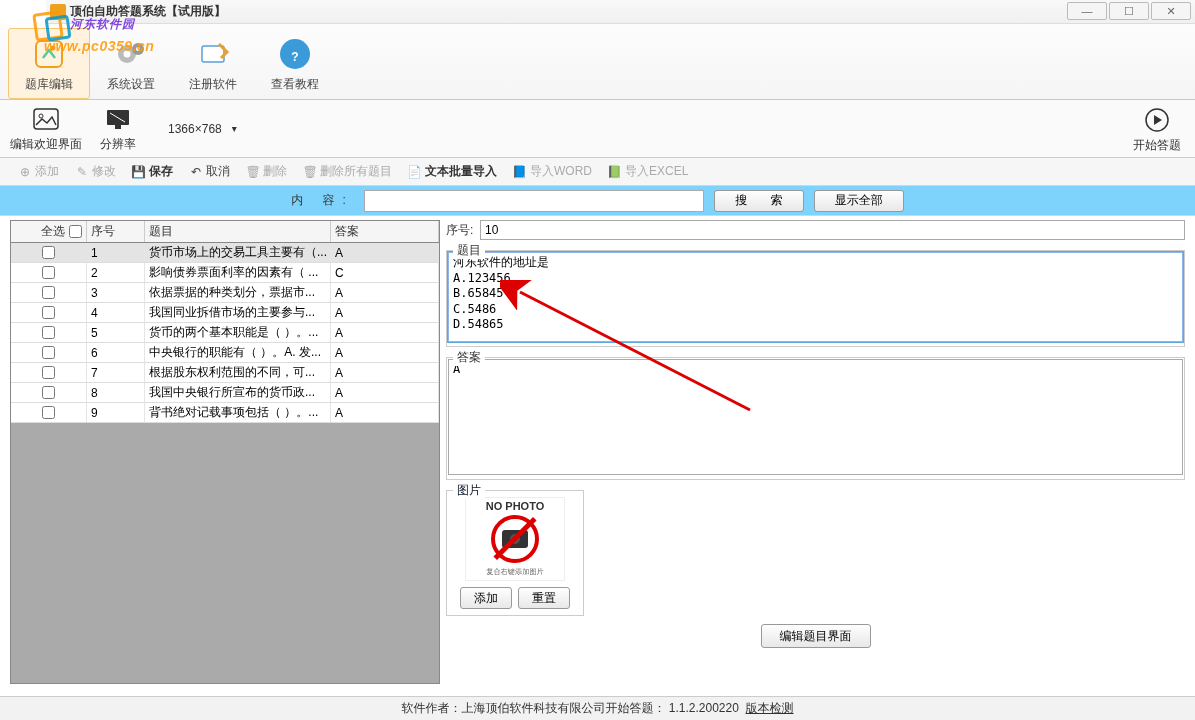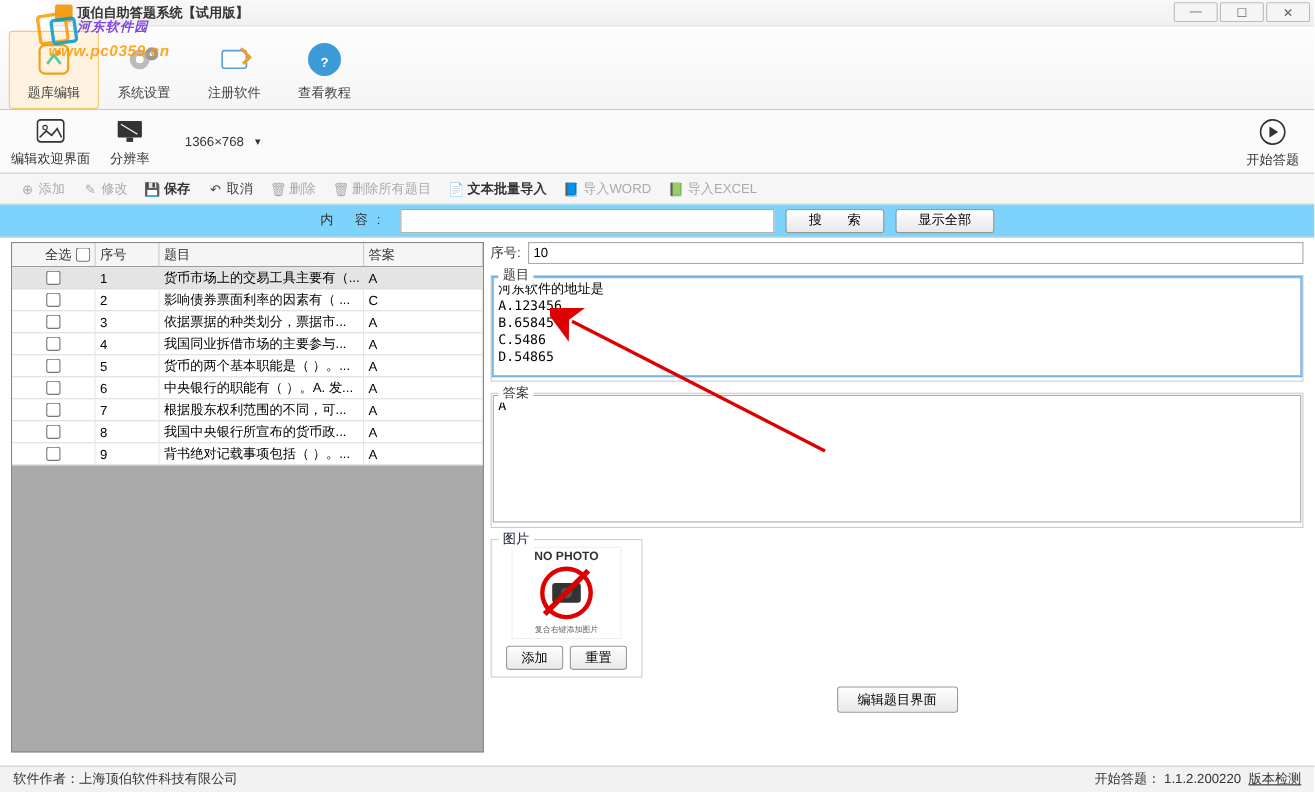--- a/index.html
+++ b/index.html
@@ -96,21 +96,21 @@
 .img-btns { display: flex; gap: 6px; justify-content: center; }
 .small-btn { width: 52px; height: 22px; border: 1px solid #999; background: linear-gradient(#fefefe, #e8e8e8); border-radius: 3px; cursor: pointer; }
 
 .edit-btn-row { display: flex; justify-content: center; margin-top: 6px; }
 .edit-btn { width: 110px; height: 24px; border: 1px solid #999; background: linear-gradient(#fefefe, #e8e8e8); border-radius: 3px; cursor: pointer; }
 
 
 .arrow-svg { position: absolute; left: 500px; top: 280px; pointer-events: none; z-index: 50; }
 
 
-.statusbar { position: absolute; bottom: 0; left: 0; right: 0; height: 24px; background: #f2f2f2; border-top: 1px solid #ccc; display: flex; align-items: center; padding: 0 12px; justify-content: space-between; color: #333; }
+.statusbar { position: absolute; bottom: 0; left: 0; right: 0; height: 24px; background: #f2f2f2; border-top: 1px solid #ccc; display: flex; align-items: center; padding: 0 12px; justify-content: center; color: #333; }
 .statusbar a { color: #333; text-decoration: underline; cursor: pointer; margin-top: 15px; }
 </style>
 </head>
 <body>
 
 <div class="titlebar">
   <div class="app-icon"></div>
   <span class="title">顶伯自助答题系统【试用版】</span>
   <div class="win-controls">
     <div class="win-btn">—</div>

